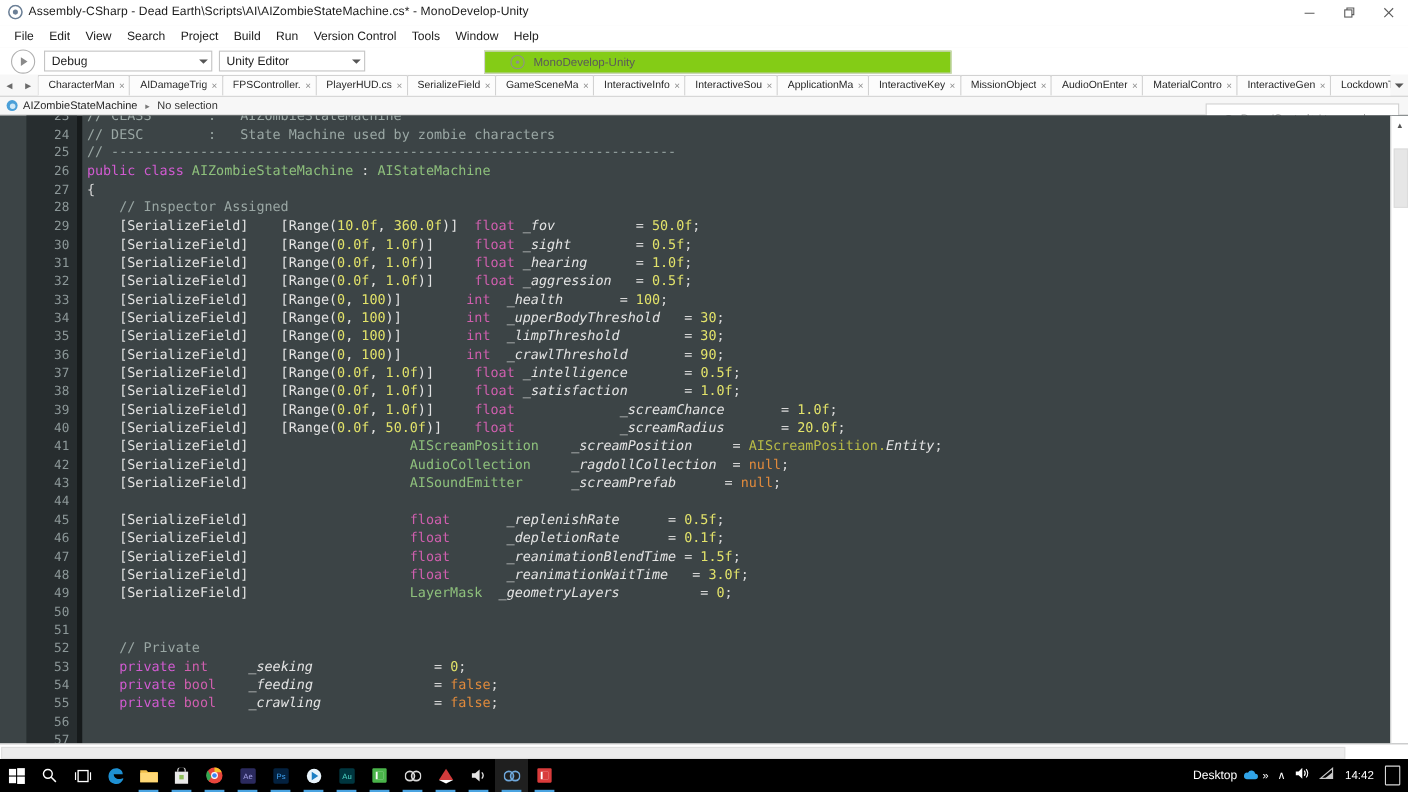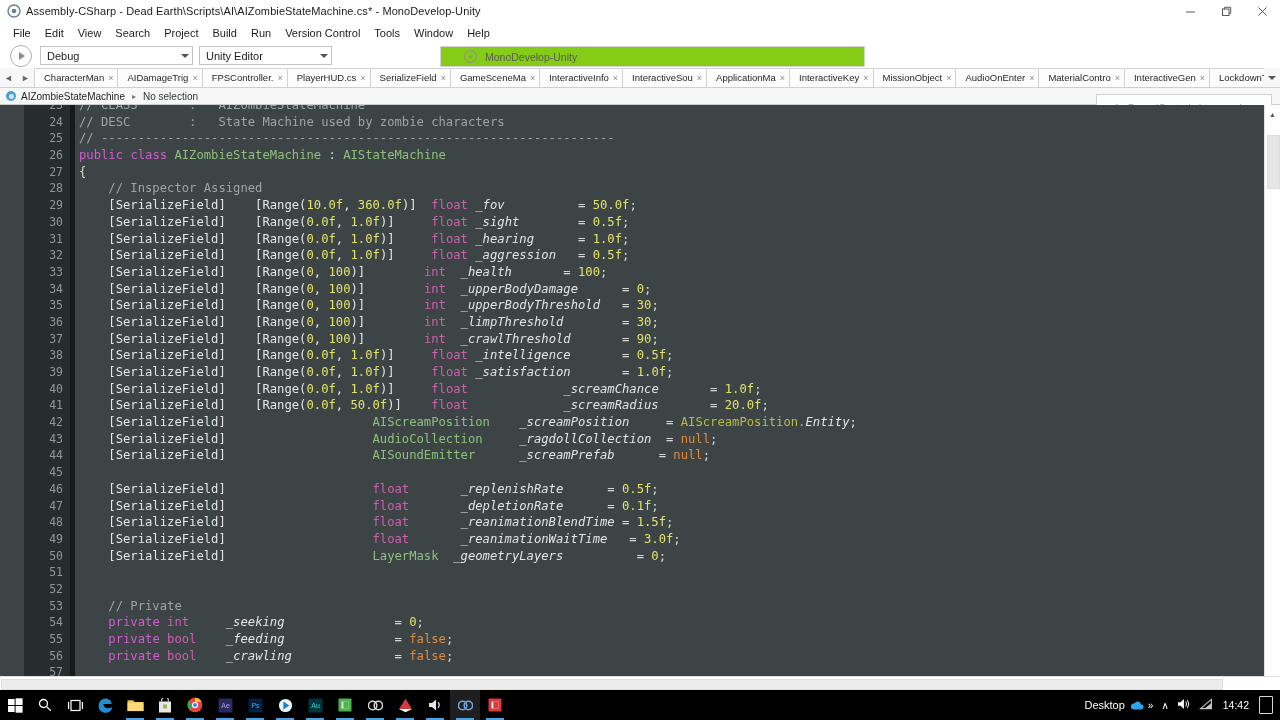--- a/index.html
+++ b/index.html
@@ -295,21 +295,20 @@
         <div class="ln"><span class="cmt">// DESC        :   State Machine used by zombie characters</span></div>
         <div class="ln"><span class="cmt">// ----------------------------------------------------------------------</span></div>
         <div class="ln"><span class="k">public</span><span class="op"> </span><span class="k">class</span><span class="op"> </span><span class="cls">AIZombieStateMachine</span><span class="op"> : </span><span class="cls">AIStateMachine</span></div>
         <div class="ln"><span class="op">{</span></div>
         <div class="ln"><span class="cmt">    // Inspector Assigned</span></div>
         <div class="ln"><span class="attr">    [SerializeField]    [Range(</span><span class="num">10.0f</span><span class="attr">, </span><span class="num">360.0f</span><span class="attr">)]  </span><span class="kw">float</span><span class="op"> </span><span class="fld">_fov</span><span class="op">          = </span><span class="num">50.0f</span><span class="op">;</span></div>
         <div class="ln"><span class="attr">    [SerializeField]    [Range(</span><span class="num">0.0f</span><span class="attr">, </span><span class="num">1.0f</span><span class="attr">)]     </span><span class="kw">float</span><span class="op"> </span><span class="fld">_sight</span><span class="op">        = </span><span class="num">0.5f</span><span class="op">;</span></div>
         <div class="ln"><span class="attr">    [SerializeField]    [Range(</span><span class="num">0.0f</span><span class="attr">, </span><span class="num">1.0f</span><span class="attr">)]     </span><span class="kw">float</span><span class="op"> </span><span class="fld">_hearing</span><span class="op">      = </span><span class="num">1.0f</span><span class="op">;</span></div>
         <div class="ln"><span class="attr">    [SerializeField]    [Range(</span><span class="num">0.0f</span><span class="attr">, </span><span class="num">1.0f</span><span class="attr">)]     </span><span class="kw">float</span><span class="op"> </span><span class="fld">_aggression</span><span class="op">   = </span><span class="num">0.5f</span><span class="op">;</span></div>
         <div class="ln"><span class="attr">    [SerializeField]    [Range(</span><span class="num">0</span><span class="attr">, </span><span class="num">100</span><span class="attr">)]        </span><span class="kw">int</span><span class="op">  </span><span class="fld">_health</span><span class="op">       = </span><span class="num">100</span><span class="op">;</span></div>
-        <div class="ln"><span class="attr">    [SerializeField]    [Range(</span><span class="num">0</span><span class="attr">, </span><span class="num">100</span><span class="attr">)]        </span><span class="kw">int</span><span class="op">  </span><span class="fld">_upperBodyDamage</span><span class="op">      = </span><span class="num">0</span><span class="op">;</span></div>
         <div class="ln"><span class="attr">    [SerializeField]    [Range(</span><span class="num">0</span><span class="attr">, </span><span class="num">100</span><span class="attr">)]        </span><span class="kw">int</span><span class="op">  </span><span class="fld">_upperBodyThreshold</span><span class="op">   = </span><span class="num">30</span><span class="op">;</span></div>
         <div class="ln"><span class="attr">    [SerializeField]    [Range(</span><span class="num">0</span><span class="attr">, </span><span class="num">100</span><span class="attr">)]        </span><span class="kw">int</span><span class="op">  </span><span class="fld">_limpThreshold</span><span class="op">        = </span><span class="num">30</span><span class="op">;</span></div>
         <div class="ln"><span class="attr">    [SerializeField]    [Range(</span><span class="num">0</span><span class="attr">, </span><span class="num">100</span><span class="attr">)]        </span><span class="kw">int</span><span class="op">  </span><span class="fld">_crawlThreshold</span><span class="op">       = </span><span class="num">90</span><span class="op">;</span></div>
         <div class="ln"><span class="attr">    [SerializeField]    [Range(</span><span class="num">0.0f</span><span class="attr">, </span><span class="num">1.0f</span><span class="attr">)]     </span><span class="kw">float</span><span class="op"> </span><span class="fld">_intelligence</span><span class="op">       = </span><span class="num">0.5f</span><span class="op">;</span></div>
         <div class="ln"><span class="attr">    [SerializeField]    [Range(</span><span class="num">0.0f</span><span class="attr">, </span><span class="num">1.0f</span><span class="attr">)]     </span><span class="kw">float</span><span class="op"> </span><span class="fld">_satisfaction</span><span class="op">       = </span><span class="num">1.0f</span><span class="op">;</span></div>
         <div class="ln"><span class="attr">    [SerializeField]    [Range(</span><span class="num">0.0f</span><span class="attr">, </span><span class="num">1.0f</span><span class="attr">)]     </span><span class="kw">float</span><span class="op">             </span><span class="fld">_screamChance</span><span class="op">       = </span><span class="num">1.0f</span><span class="op">;</span></div>
         <div class="ln"><span class="attr">    [SerializeField]    [Range(</span><span class="num">0.0f</span><span class="attr">, </span><span class="num">50.0f</span><span class="attr">)]    </span><span class="kw">float</span><span class="op">             </span><span class="fld">_screamRadius</span><span class="op">       = </span><span class="num">20.0f</span><span class="op">;</span></div>
         <div class="ln"><span class="attr">    [SerializeField]                    </span><span class="typ">AIScreamPosition</span><span class="op">    </span><span class="fld">_screamPosition</span><span class="op">     = </span><span class="typ2">AIScreamPosition.</span><span class="fld">Entity</span><span class="op">;</span></div>
         <div class="ln"><span class="attr">    [SerializeField]                    </span><span class="typ">AudioCollection</span><span class="op">     </span><span class="fld">_ragdollCollection</span><span class="op">  = </span><span class="lit">null</span><span class="op">;</span></div>
         <div class="ln"><span class="attr">    [SerializeField]                    </span><span class="typ">AISoundEmitter</span><span class="op">      </span><span class="fld">_screamPrefab</span><span class="op">      = </span><span class="lit">null</span><span class="op">;</span></div>

